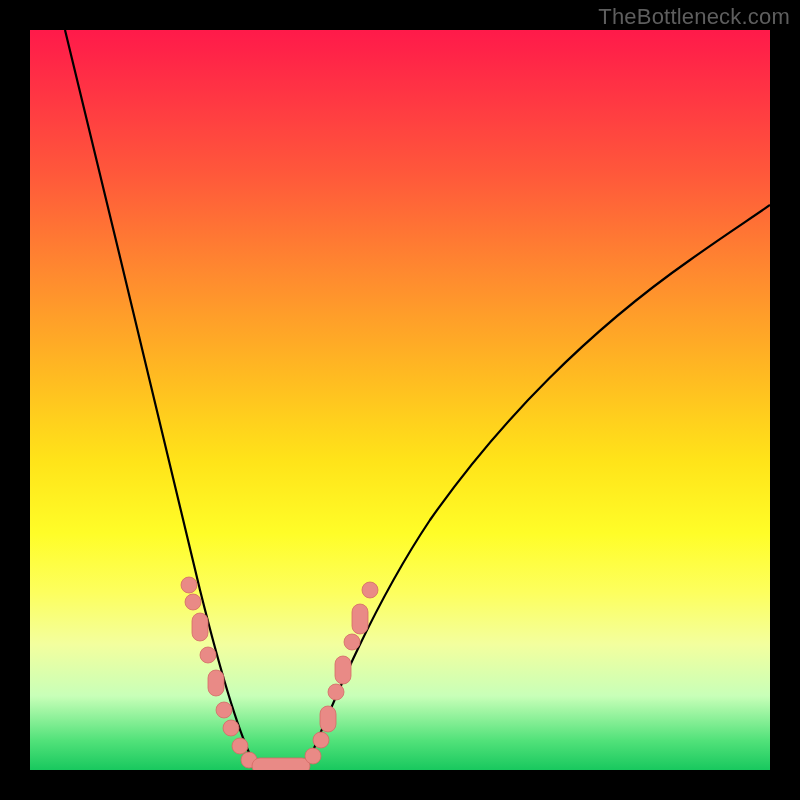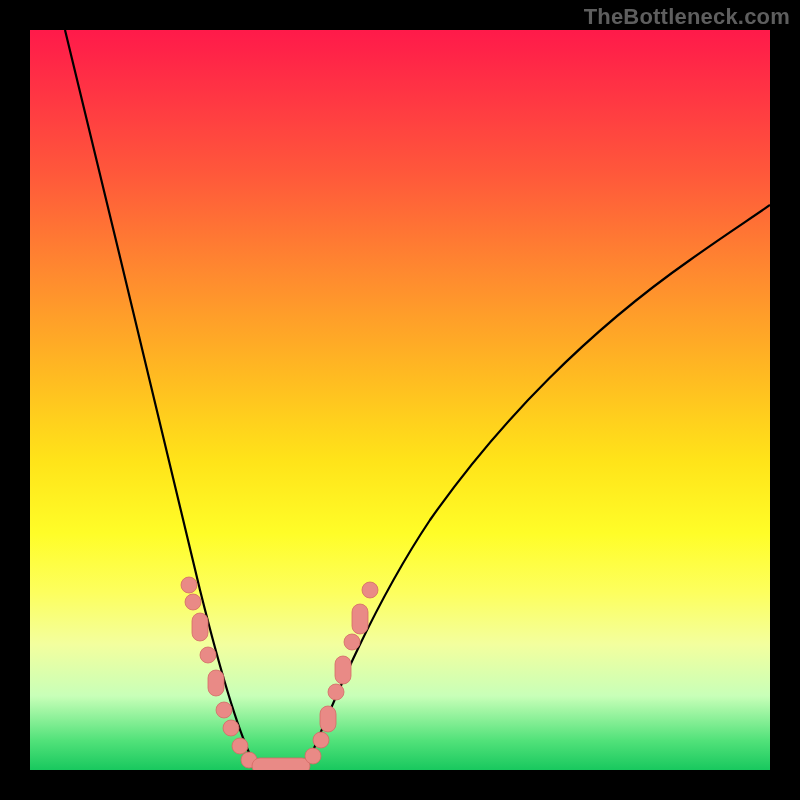--- a/index.html
+++ b/index.html
@@ -27,21 +27,21 @@
       #c8ffb8 90%,
       #52e27a 96%,
       #18c85e 100%
     );
   }
   .watermark {
     position: absolute;
     top: 4px; right: 10px;
     font-family: Arial, Helvetica, sans-serif;
     font-size: 22px;
-    font-weight: 700;
+    font-weight: 400;
     color: #5e5e5e;
     letter-spacing: 0.2px;
   }
   svg.curve {
     position: absolute;
     left: 0; top: 0;
     width: 740px; height: 740px;
   }
   .dot {
     fill: #e98a86;

